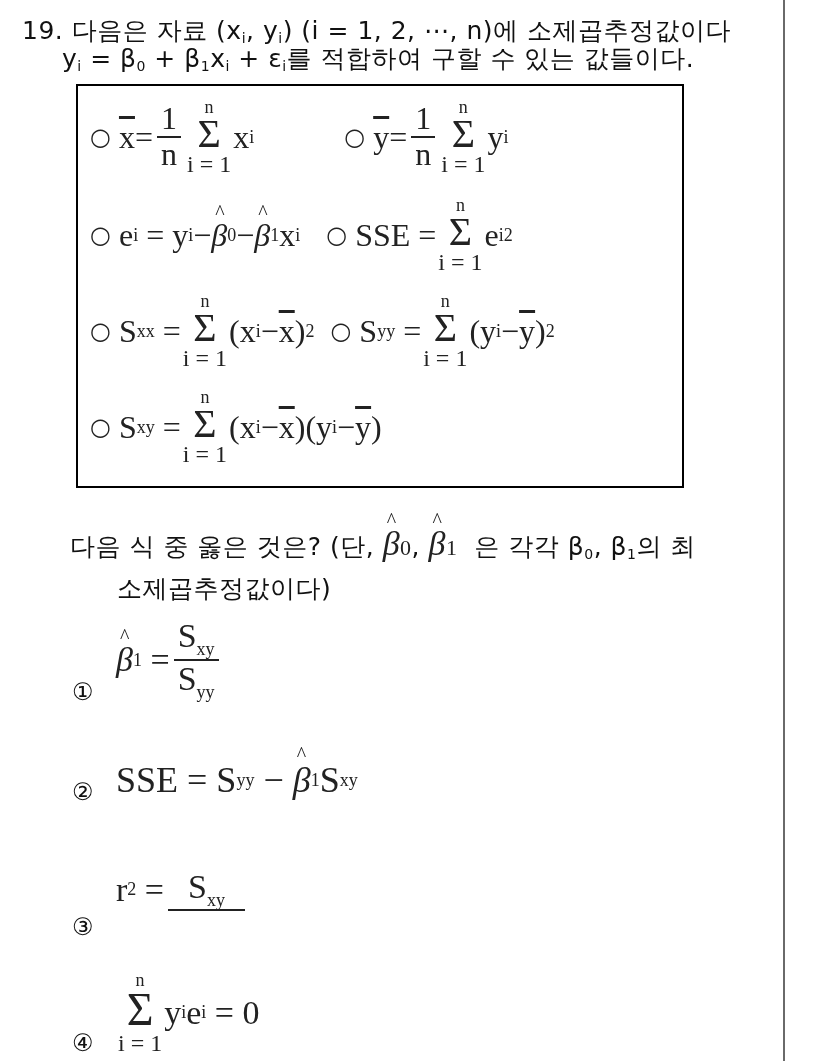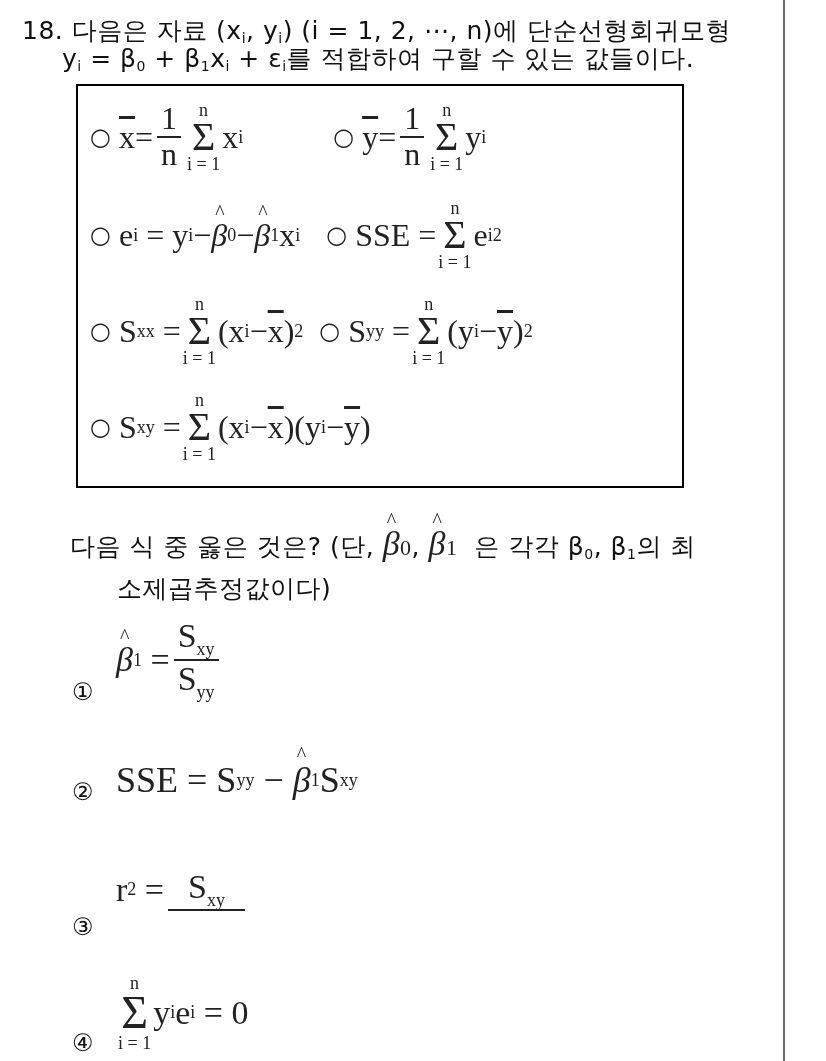--- a/index.html
+++ b/index.html
@@ -13,38 +13,38 @@
     .m { font-family: "Liberation Serif", "DejaVu Serif", serif; color: #222; position: absolute; white-space: nowrap; }
     .circ { font-family: "DejaVu Sans", sans-serif; font-size: 24px; }
     .row { position: absolute; left: 0; display: flex; align-items: center; height: 90px; }
     .eq { font-family: "Liberation Serif", serif; font-size: 32px; color: #222; display: flex; align-items: center; white-space: nowrap; }
     .frac { display: inline-flex; flex-direction: column; align-items: center; margin: 0 4px; }
     .frac .num { border-bottom: 2px solid #222; padding: 0 4px; line-height: 1.05; }
     .frac .den { padding: 0 4px; line-height: 1.05; }
     .sigma { display: inline-flex; flex-direction: column; align-items: center; margin: 0 2px; line-height: 1; }
     .sigma .top { font-size: 18px; }
     .sigma .sym { font-size: 40px; line-height: 0.9; }
-    .sigma .bot { font-size: 18px; }
+    .sigma .bot { font-size: 24px; }
     .sub { font-size: 18px; vertical-align: -8px; }
     .sup { font-size: 18px; vertical-align: 12px; }
     .bar { text-decoration: overline; }
     .hat { position: relative; font-style: italic; }
     .hat::before { content: "^"; position: absolute; top: -16px; left: 4px; font-size: 20px; font-style: normal; }
     .text { position: absolute; font-size: 25px; letter-spacing: 0.5px; white-space: nowrap; font-family: "DejaVu Sans", sans-serif; }
     .opt { position: absolute; display: flex; align-items: center; }
     .opt .num-lbl { font-size: 24px; font-family: "DejaVu Sans", sans-serif; width: 44px; align-self: flex-end; margin-bottom: 4px; }
   </style>
 </head>
 <body>
 
 <div class="vline"></div>
 
 <div class="qline q1">
-  <span>18.</span>
-  <span>다음은 자료 (x</span><sub class="s">i</sub><span>, y</span><sub class="s">i</sub><span>) (i = 1, 2, ⋯, n)에 단순선형회귀모형</span>
+  <span>19.</span>
+  <span>다음은 자료 (x</span><sub class="s">i</sub><span>, y</span><sub class="s">i</sub><span>) (i = 1, 2, ⋯, n)에 소제곱추정값이다</span>
 </div>
 <div class="qline q2">
   <span>y</span><sub class="s">i</sub><span> = β</span><sub class="s">0</sub><span> + β</span><sub class="s">1</sub><span>x</span><sub class="s">i</sub><span> + ε</span><sub class="s">i</sub><span>를 적합하여 구할 수 있는 값들이다.</span>
 </div>
 
 <div class="box">
 
   <div class="row" style="top:6px; left:12px;">
     <div class="eq">
       <span class="circ">○</span>&nbsp;

